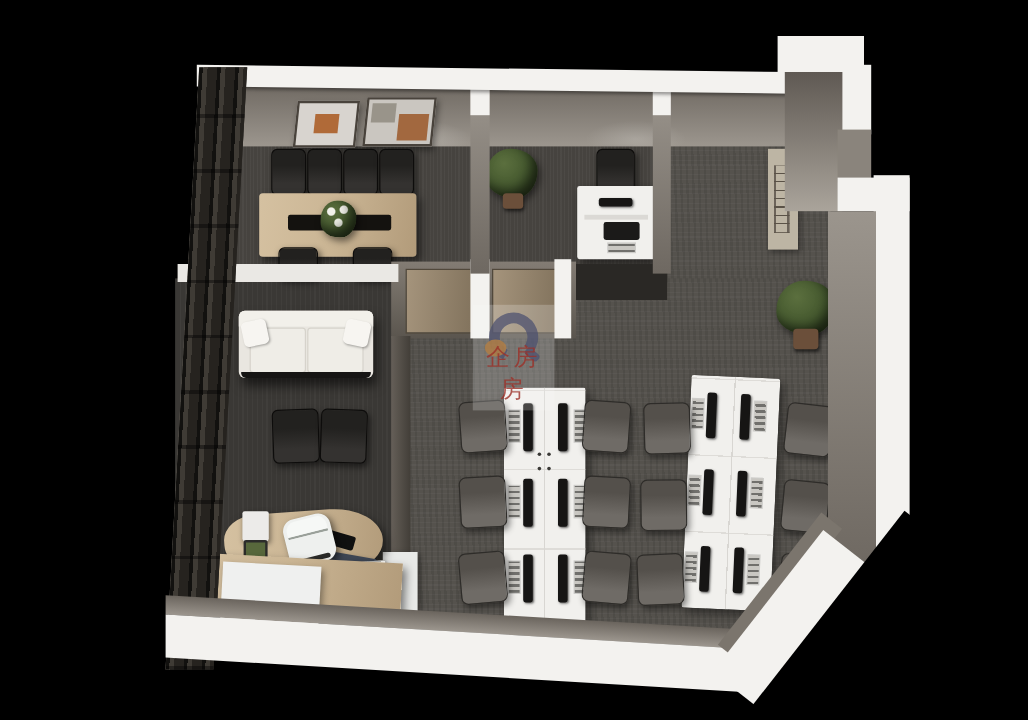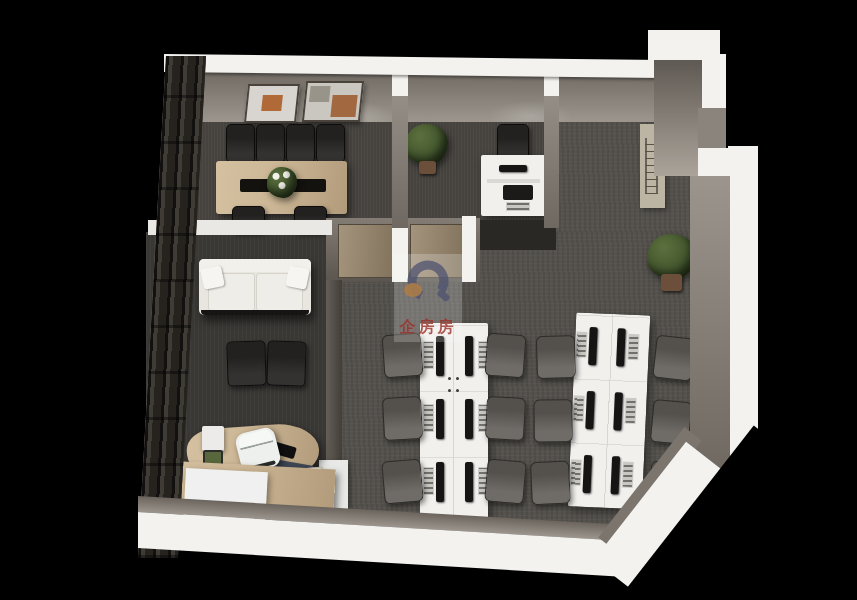--- a/index.html
+++ b/index.html
@@ -24,21 +24,21 @@
   .wood{background:linear-gradient(100deg,#d5c1a1,var(--wood-light,#cbb695) 45%,#b29b7a);}
   .mon{background:var(--monitor-black,#161514);border-radius:2px;box-shadow:1px 1px 2px rgba(0,0,0,.6);}
   .tray{background:#c9c7c2;box-shadow:0 0 0 1px rgba(0,0,0,.15);
         background-image:repeating-linear-gradient(0deg,rgba(40,40,38,.55) 0 2px,transparent 2px 5px);}
   .plant{background:radial-gradient(circle at 35% 30%,#5b6f3e,var(--plant-green,#41552c) 60%,#2c3b1d);
          border-radius:48% 52% 44% 56%/55% 45% 58% 42%;
          box-shadow:inset -5px -6px 9px rgba(0,0,0,.55),2px 3px 6px rgba(0,0,0,.5);}
   .pot{background:var(--pot-brown,#6b4f3a);border-radius:3px;box-shadow:1px 2px 3px rgba(0,0,0,.6);}
   .door{background:linear-gradient(95deg,#a5947c,#82735d);border:1px solid #51483b;}
   .grommet{width:3px;height:3px;border-radius:50%;background:#3a3936;}
-  .wm-text{font-size:16px;font-weight:bold;letter-spacing:3px;text-align:center;
+  .wm-text{font-size:20px;font-weight:normal;letter-spacing:3px;text-align:center;
            color:var(--wm-red,#9c3129);opacity:.8;}
 </style>
 </head>
 <body>
 
 <div id="stage">
 
   <div class="abs carpet-room" style="left:172px;top:118px;width:226px;height:116px"></div>
   <div class="abs carpet-room" style="left:404px;top:118px;width:146px;height:116px"></div>
   <div class="abs carpet-open" style="left:550px;top:118px;width:142px;height:128px"></div>

